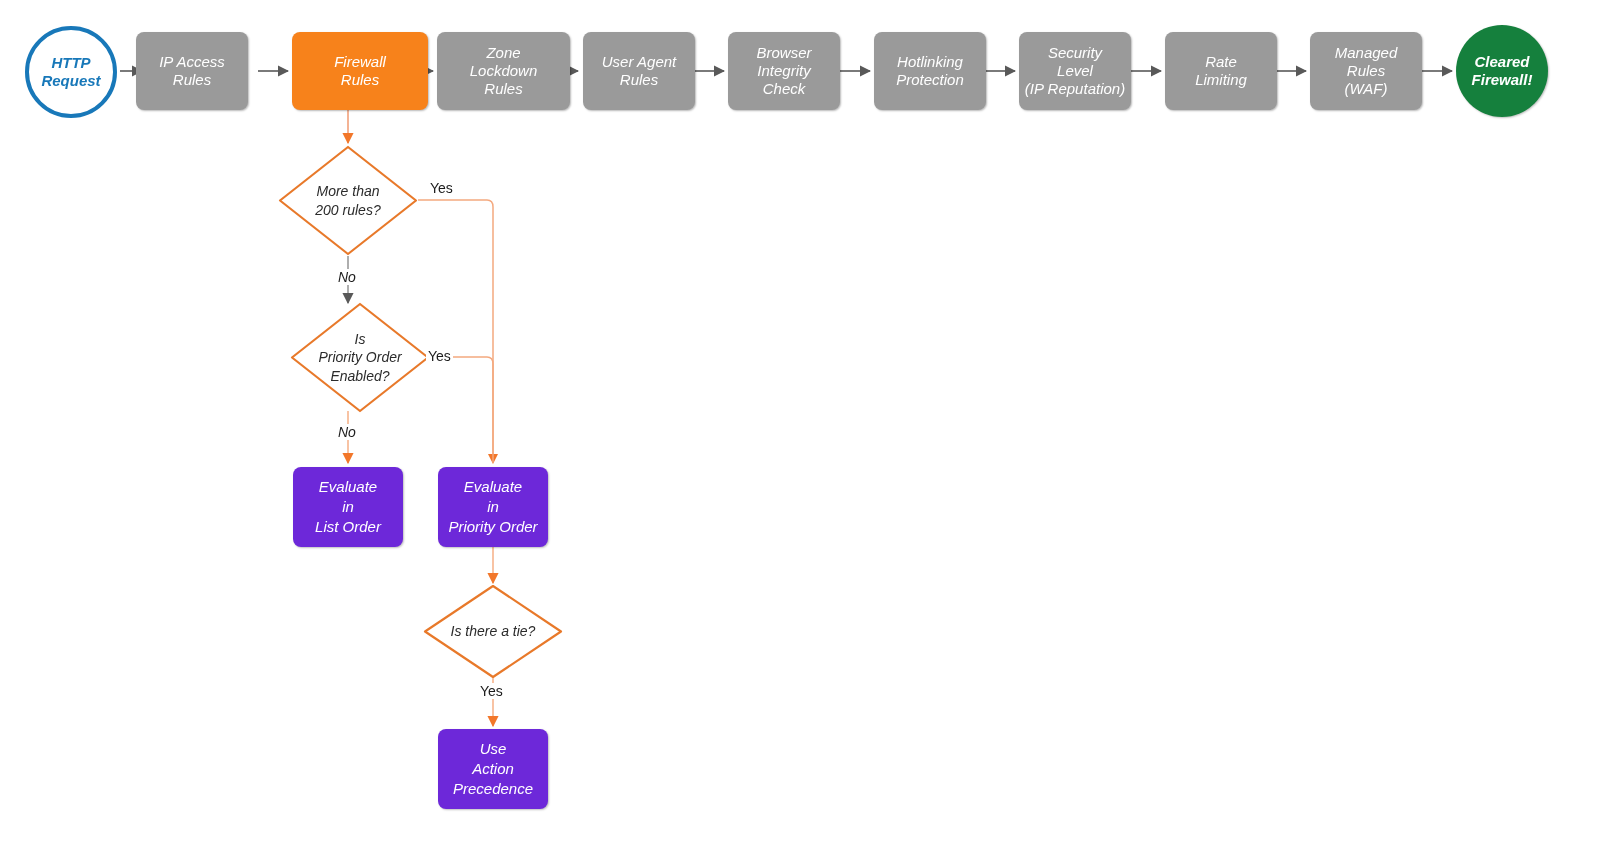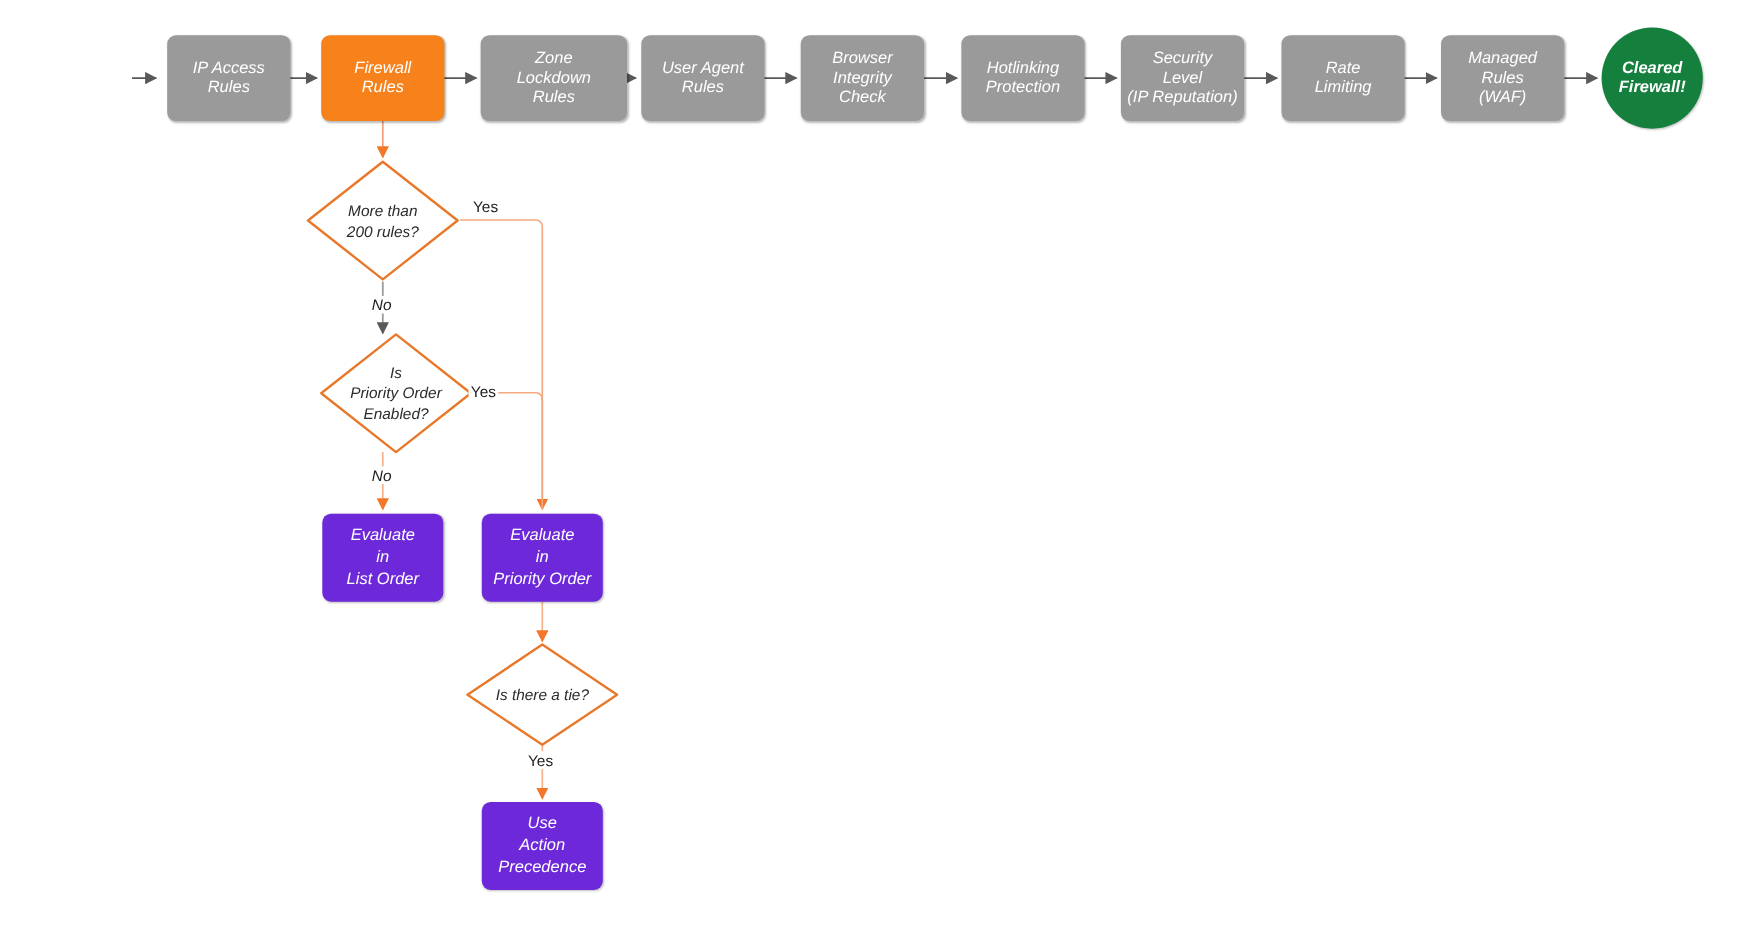--- a/index.html
+++ b/index.html
@@ -161,27 +161,31 @@
      Evaluate in List Order  (orange) --&gt;
     <path d="M 348 411 L 348 463" stroke="#f7b48d" stroke-width="1.6" fill="none" marker-end="url(#arrow-orange)"></path>
 
     
     <path d="M 493 547 L 493 583" stroke="#f7b48d" stroke-width="1.6" fill="none" marker-end="url(#arrow-orange)"></path>
 
      Use Action Precedence  (orange) --&gt;
     <path d="M 493 678 L 493 726" stroke="#f7b48d" stroke-width="1.6" fill="none" marker-end="url(#arrow-orange)"></path>
   </svg>
 
-
-  <div class="node proc grey" style="left:152px; top:32px; width:112px; height:78px;">
+  <div class="node terminator hollow" style="left:25px; top:26px; width:92px; height:92px;">
+    <span class="node-label">HTTP
+Request</span>
+  </div>
+
+  <div class="node proc grey" style="left:136px; top:32px; width:112px; height:78px;">
     <span class="node-label">IP Access
 Rules</span>
   </div>
 
-  <div class="node proc orange" style="left:292px; top:32px; width:112px; height:78px;">
+  <div class="node proc orange" style="left:292px; top:32px; width:136px; height:78px;">
     <span class="node-label">Firewall
 Rules</span>
   </div>
 
   <div class="node proc grey" style="left:437px; top:32px; width:133px; height:78px;">
     <span class="node-label">Zone
 Lockdown
 Rules</span>
   </div>
 

